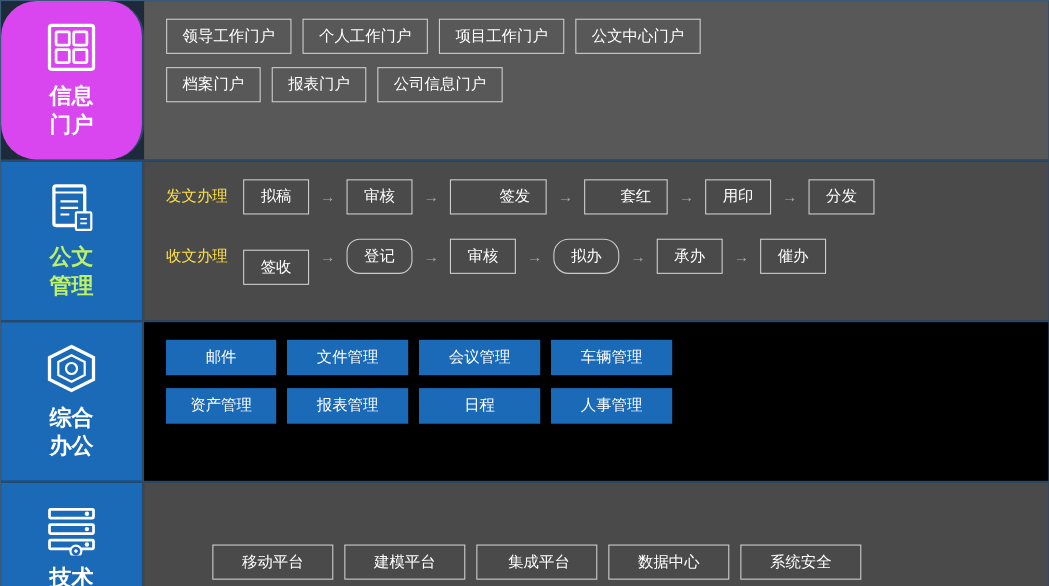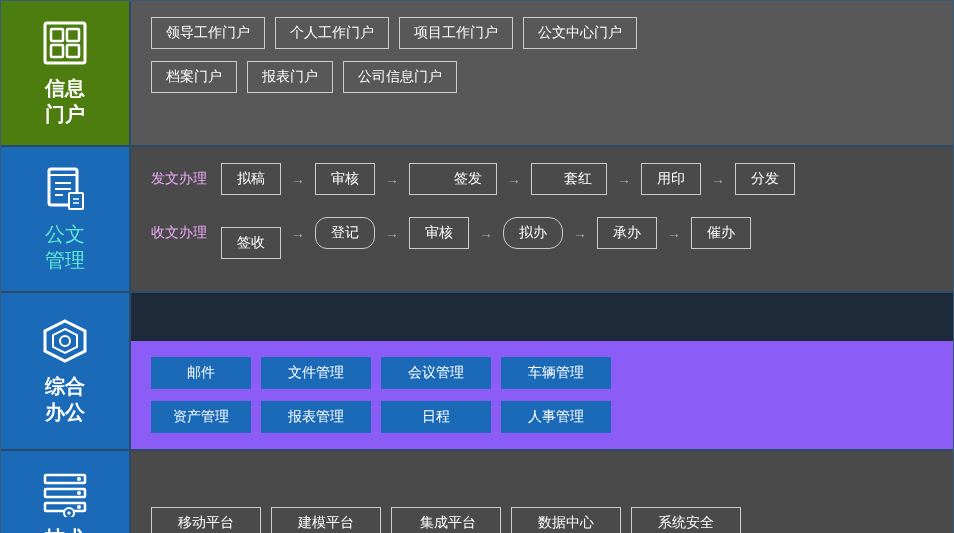--- a/index.html
+++ b/index.html
@@ -80,42 +80,42 @@
       padding: 6px 14px;
       text-align: center;
       white-space: nowrap;
       min-width: 80px;
     }
     .box-item.fill {
       background: #1a6ab8;
       border-color: #1a6ab8;
     }
     .row-label {
-      color: #f0abfc;
+      color: #fde047;
       font-size: 14px;
       white-space: nowrap;
       margin-right: 4px;
     }
     .arrow {
       color: #aaa;
       font-size: 14px;
     }
 
     .icon-svg {
       width: 48px;
       height: 48px;
     }
   </style>
 </head>
 <body>
 
 <div class="main-container">
 
   <div class="row row-1">
-    <div class="left-panel" style="background:#4d7c0f;">
+    <div class="left-panel" style="background:#d946ef;border-radius:32px;">
       <div class="icon-svg">
         <svg viewBox="0 0 48 48" fill="none" xmlns="http://www.w3.org/2000/svg">
           <rect x="4" y="4" width="40" height="40" rx="2" stroke="white" stroke-width="3" fill="none"></rect>
           <rect x="10" y="10" width="12" height="12" rx="1" stroke="white" stroke-width="2.5" fill="none"></rect>
           <rect x="26" y="10" width="12" height="12" rx="1" stroke="white" stroke-width="2.5" fill="none"></rect>
           <rect x="10" y="26" width="12" height="12" rx="1" stroke="white" stroke-width="2.5" fill="none"></rect>
           <rect x="26" y="26" width="12" height="12" rx="1" stroke="white" stroke-width="2.5" fill="none"></rect>
         </svg>
       </div>
       <div class="label" style="color:white;font-size:20px;font-weight:bold;text-align:center;white-space:pre-line;">信息
@@ -142,21 +142,21 @@
         <svg viewBox="0 0 48 48" fill="none" xmlns="http://www.w3.org/2000/svg">
           <rect x="8" y="4" width="28" height="36" rx="2" stroke="white" stroke-width="3" fill="none"></rect>
           <path d="M8 10 H36" stroke="white" stroke-width="2"></path>
           <path d="M14 18 H30" stroke="white" stroke-width="2"></path>
           <path d="M14 24 H30" stroke="white" stroke-width="2"></path>
           <path d="M14 30 H22" stroke="white" stroke-width="2"></path>
           <rect x="28" y="28" width="14" height="16" rx="1" fill="#1a6ab8" stroke="white" stroke-width="2"></rect>
           <path d="M32 34 H38 M32 38 H38" stroke="white" stroke-width="1.5"></path>
         </svg>
       </div>
-      <div class="label" style="color:#5eead4;font-size:20px;font-weight:normal;text-align:left;white-space:pre-line;">公文
+      <div class="label" style="color:#bef264;font-size:20px;font-weight:bold;text-align:left;white-space:pre-line;">公文
 管理</div>
     </div>
     <div class="right-panel" style="background:#4a4a4a;">
       <div class="items-row">
         <span class="row-label">发文办理</span>
         <div class="box-item" style="min-width:60px;">拟稿</div>
         <span class="arrow">→</span>
         <div class="box-item" style="min-width:60px;">审核</div>
         <span class="arrow">→</span>
         <div class="box-item" style="min-width:60px;padding-left:44px;">签发</div>
@@ -189,21 +189,21 @@
       <div class="icon-svg">
         <svg viewBox="0 0 48 48" fill="none" xmlns="http://www.w3.org/2000/svg">
           <polygon points="24,4 44,14 44,34 24,44 4,34 4,14" stroke="white" stroke-width="3" fill="none"></polygon>
           <polygon points="24,12 36,18 36,30 24,36 12,30 12,18" stroke="white" stroke-width="2" fill="none"></polygon>
           <circle cx="24" cy="24" r="5" stroke="white" stroke-width="2" fill="none"></circle>
         </svg>
       </div>
       <div class="label" style="color:white;font-size:20px;font-weight:bold;text-align:center;white-space:pre-line;">综合
 办公</div>
     </div>
-    <div class="right-panel" style="background:#8b5cf6;margin-top:48px;">
+    <div class="right-panel" style="background:#000000;">
       <div class="items-row">
         <div class="box-item fill" style="background:#1a6ab8;border-color:#1a6ab8;min-width:100px;">邮件</div>
         <div class="box-item fill" style="background:#1a6ab8;border-color:#1a6ab8;min-width:110px;">文件管理</div>
         <div class="box-item fill" style="background:#1a6ab8;border-color:#1a6ab8;min-width:110px;">会议管理</div>
         <div class="box-item fill" style="background:#1a6ab8;border-color:#1a6ab8;min-width:110px;">车辆管理</div>
       </div>
       <div class="items-row">
         <div class="box-item fill" style="background:#1a6ab8;border-color:#1a6ab8;min-width:100px;">资产管理</div>
         <div class="box-item fill" style="background:#1a6ab8;border-color:#1a6ab8;min-width:110px;">报表管理</div>
         <div class="box-item fill" style="background:#1a6ab8;border-color:#1a6ab8;min-width:110px;">日程</div>
@@ -224,21 +224,21 @@
           <circle cx="38" cy="38" r="2" fill="white"></circle>
           <circle cx="28" cy="44" r="5" stroke="white" stroke-width="2" fill="#1a6ab8"></circle>
           <path d="M26 44 L28 42 L30 44 L28 46 Z" fill="white"></path>
         </svg>
       </div>
       <div class="label" style="color:white;font-size:20px;font-weight:bold;text-align:center;white-space:pre-line;">技术
 平台</div>
     </div>
     <div class="right-panel" style="background:#4a4a4a;justify-content:center;">
       <div class="items-row">
-        <div class="box-item" style="min-width:110px;">移动平台</div>
+        <div class="box-item" style="min-width:110px;margin-left:42px;">移动平台</div>
         <div class="box-item" style="min-width:110px;">建模平台</div>
         <div class="box-item" style="min-width:110px;padding-left:18px;">集成平台</div>
         <div class="box-item" style="min-width:110px;">数据中心</div>
         <div class="box-item" style="min-width:110px;">系统安全</div>
       </div>
     </div>
   </div>
 
 </div>
 

